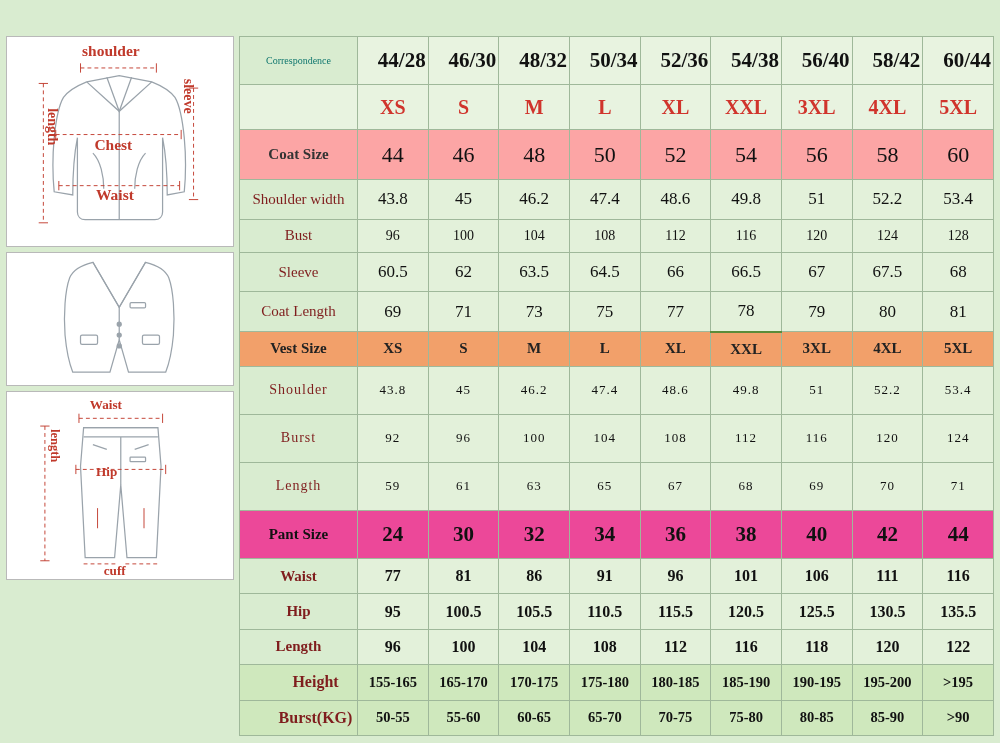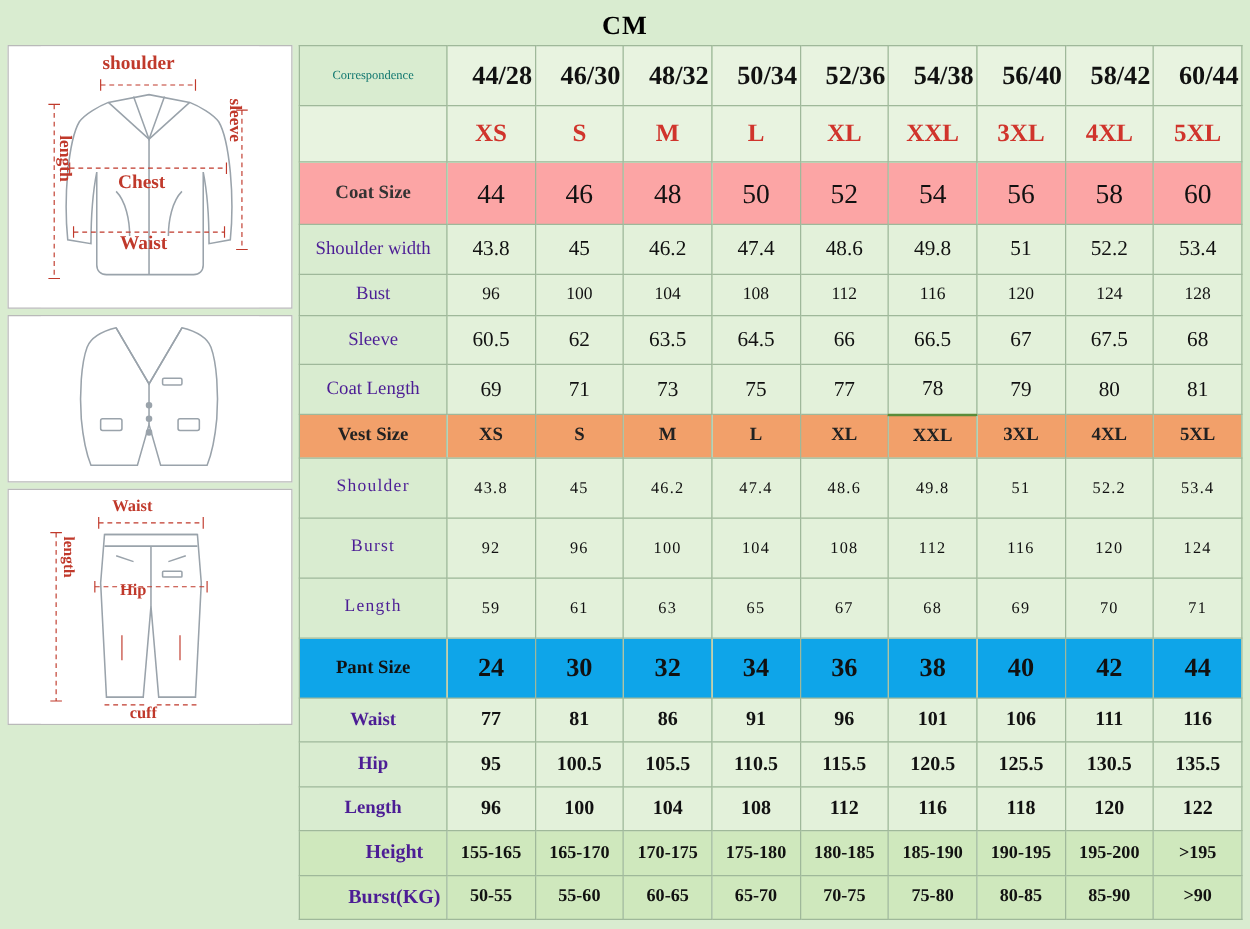--- a/index.html
+++ b/index.html
@@ -54,21 +54,21 @@
     background:#e3f1da;
     padding:0 2px;
     overflow:hidden;
     white-space:nowrap;
   }
   td.head{background:#d4e8c8;}
   .rowlabel{
     width:118px;
     background:#d9ecd0;
     font-size:15px;
-    color:#4c1d95;
+    color:#7f1d1d;
   }
 
   
   .r-correspondence .rowlabel{font-size:10px;color:#0f766e;}
   .r-correspondence td.v{font-size:21px;font-weight:bold;background:#e8f3e0;text-align:right;}
 
   .r-sizecode td.v{font-size:20px;font-weight:bold;color:#d0342c;background:#e8f3e0;}
   .r-sizecode .rowlabel{background:#e8f3e0;}
 
   .r-coatsize td{background:#fca5a5;font-size:22px;}
@@ -76,37 +76,36 @@
 
   .r-coat td.v{font-size:17px;}
   .r-bust td.v{font-size:14px;}
 
   .r-vestsize td{background:#f2a06a;font-weight:bold;font-size:15px;color:#222;}
   .r-vestsize .rowlabel{font-size:15px;}
   .r-vest td{height:47px;}
   .r-vest td.v{font-size:13px;letter-spacing:1px;}
   .r-vest .rowlabel{letter-spacing:1px;font-size:14px;}
 
-  .r-pantsize td{background:#0ea5e9;font-size:21px;font-weight:bold;color:#111;}
+  .r-pantsize td{background:#ec4899;font-size:21px;font-weight:bold;color:#111;}
   .r-pantsize .rowlabel{font-size:15px;}
   .r-pant td.v{font-size:16px;font-weight:bold;}
   .r-pant .rowlabel{font-weight:bold;font-size:15px;}
 
   .r-hw td{background:#cfe8bd;font-weight:bold;font-size:15px;}
   .r-hw .rowlabel{font-size:16px;padding-left:36px;}
   .r-hw td.v{font-size:14.5px;}
 
   .vest-mark{border-top:2px solid #5a8c3a !important;}
 </style>
 </head>
 <body>
 
 <div class="page">
 
-  <div class="title">CM</div>
 
   <div class="layout">
 
     <div class="imgcol">
 
       <div class="imgbox coat">
         <svg viewBox="0 0 226 270" xmlns="http://www.w3.org/2000/svg">
           <rect x="0" y="0" width="226" height="270" fill="#ffffff"></rect>
 
           <g fill="none" stroke="#9aa3ab" stroke-width="1.6">

